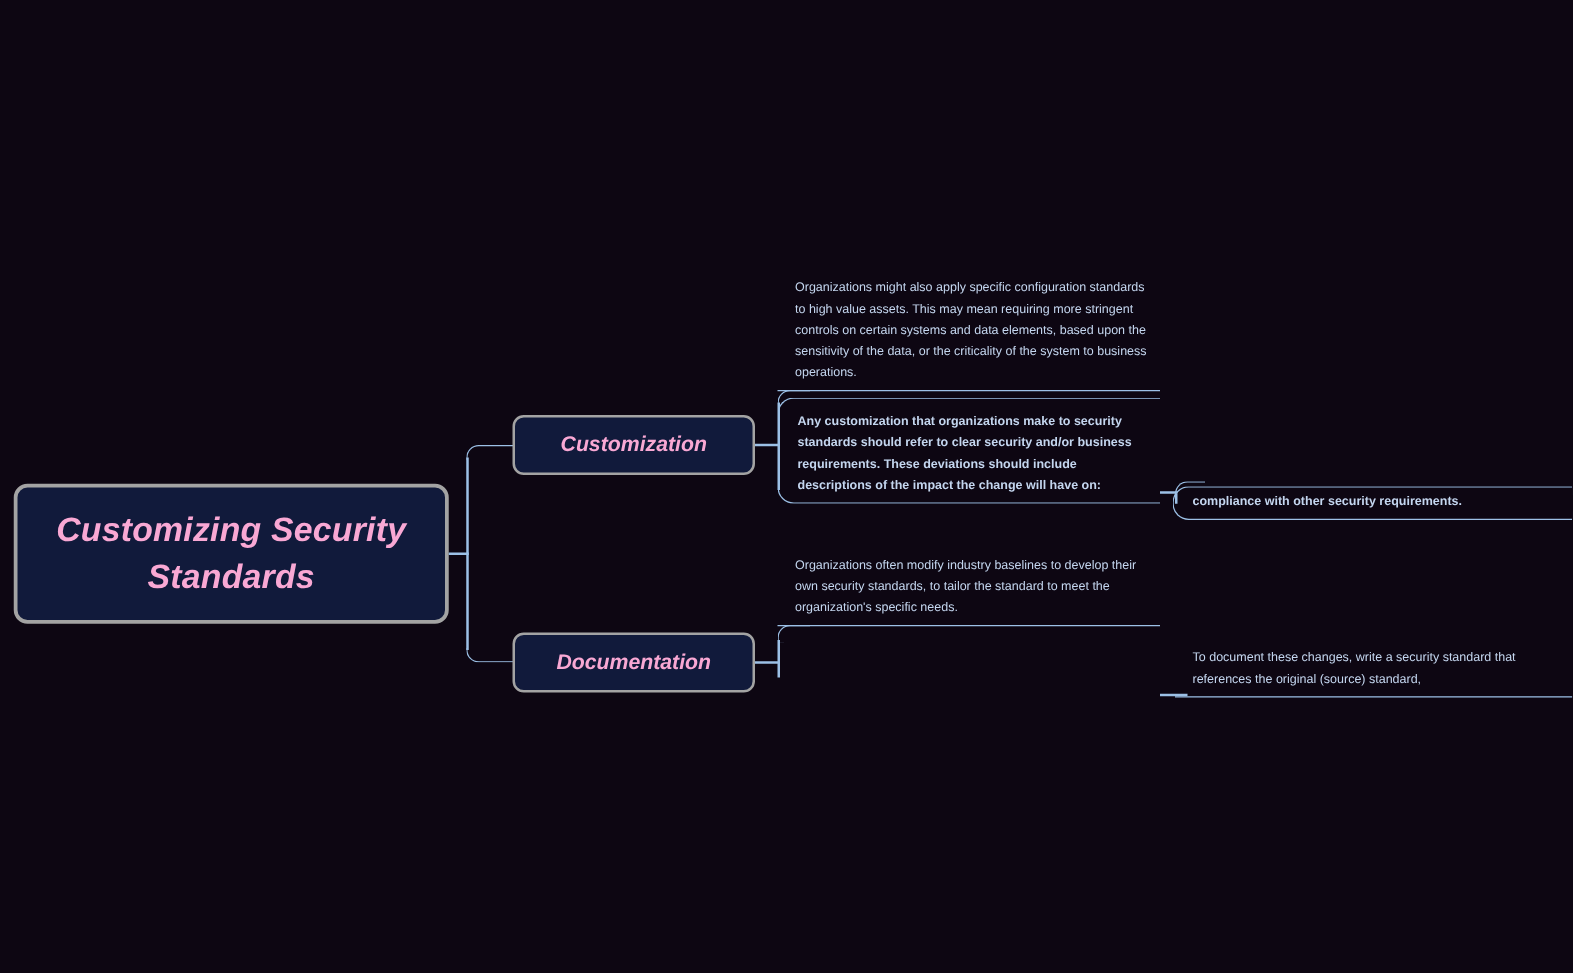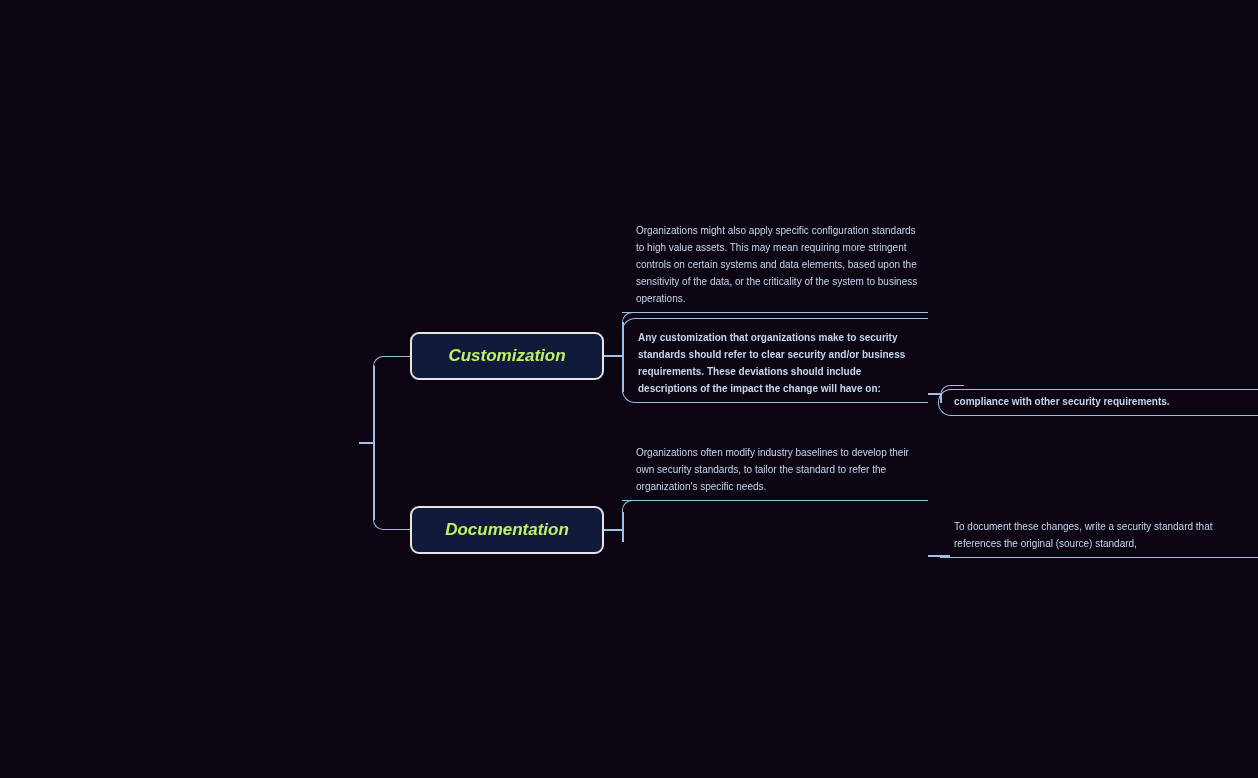--- a/index.html
+++ b/index.html
@@ -14,27 +14,27 @@
     background: #0d0612;
     overflow: hidden;
     font-family: "Liberation Sans", sans-serif;
   }
 
   
   .boxnode {
     position: absolute;
     box-sizing: border-box;
     background: #111a3b;
-    border: 2px solid #e5e5e5;
+    border: 2px solid #a3a3a3;
     border-radius: 9px;
     display: flex;
     align-items: center;
     justify-content: center;
     text-align: center;
-    color: #bef264;
+    color: #f9a8d4;
     font-style: italic;
     font-weight: bold;
   }
   #root-node {
     left: 11px;
     top: 387px;
     width: 348px;
     height: 112px;
     font-size: 27px;
     line-height: 1.38;
@@ -99,20 +99,23 @@
     border: 1.6px solid #9cc0e6;
   }
   .corner.tl { border-right: none; border-bottom: none; border-top-left-radius: 10px; }
   .corner.bl { border-right: none; border-top: none; border-bottom-left-radius: 10px; }
 </style>
 </head>
 <body>
 
 <div id="canvas">
 
+  <div id="root-node" class="boxnode">
+    <span>Customizing Security Standards</span>
+  </div>
 
   <div class="conn h" style="left:359px; top:442px; width:16px;"></div>
   <div class="conn v" style="left:373px; top:366px; height:154px;"></div>
   <div class="corner tl" style="left:373px; top:356px; width:40px; height:12px;"></div>
   <div class="corner bl" style="left:373px; top:518px; width:40px; height:12px;"></div>
 
   <div id="node-customization" class="boxnode">
     <span>Customization</span>
   </div>
 
@@ -139,21 +142,21 @@
 
   <div id="node-documentation" class="boxnode">
     <span>Documentation</span>
   </div>
 
   <div class="conn h" style="left:604px; top:529px; width:20px;"></div>
   <div class="conn v" style="left:622px; top:512px; height:30px;"></div>
   <div class="corner tl" style="left:622px; top:500px; width:26px; height:14px;"></div>
 
   <div class="leaf underline" style="left:622px; top:452px; width:306px; height:49px;">
-    <span class="txt">Organizations often modify industry baselines to develop their own security standards, to tailor the standard to refer the organization's specific needs.</span>
+    <span class="txt">Organizations often modify industry baselines to develop their own security standards, to tailor the standard to meet the organization's specific needs.</span>
   </div>
 
 
   <div class="conn h" style="left:928px; top:555px; width:22px;"></div>
 
   <div class="leaf underline" style="left:940px; top:509px; width:318px; height:49px;">
     <span class="txt">To document these changes, write a security standard that references the original (source) standard,</span>
   </div>
 
 </div>

